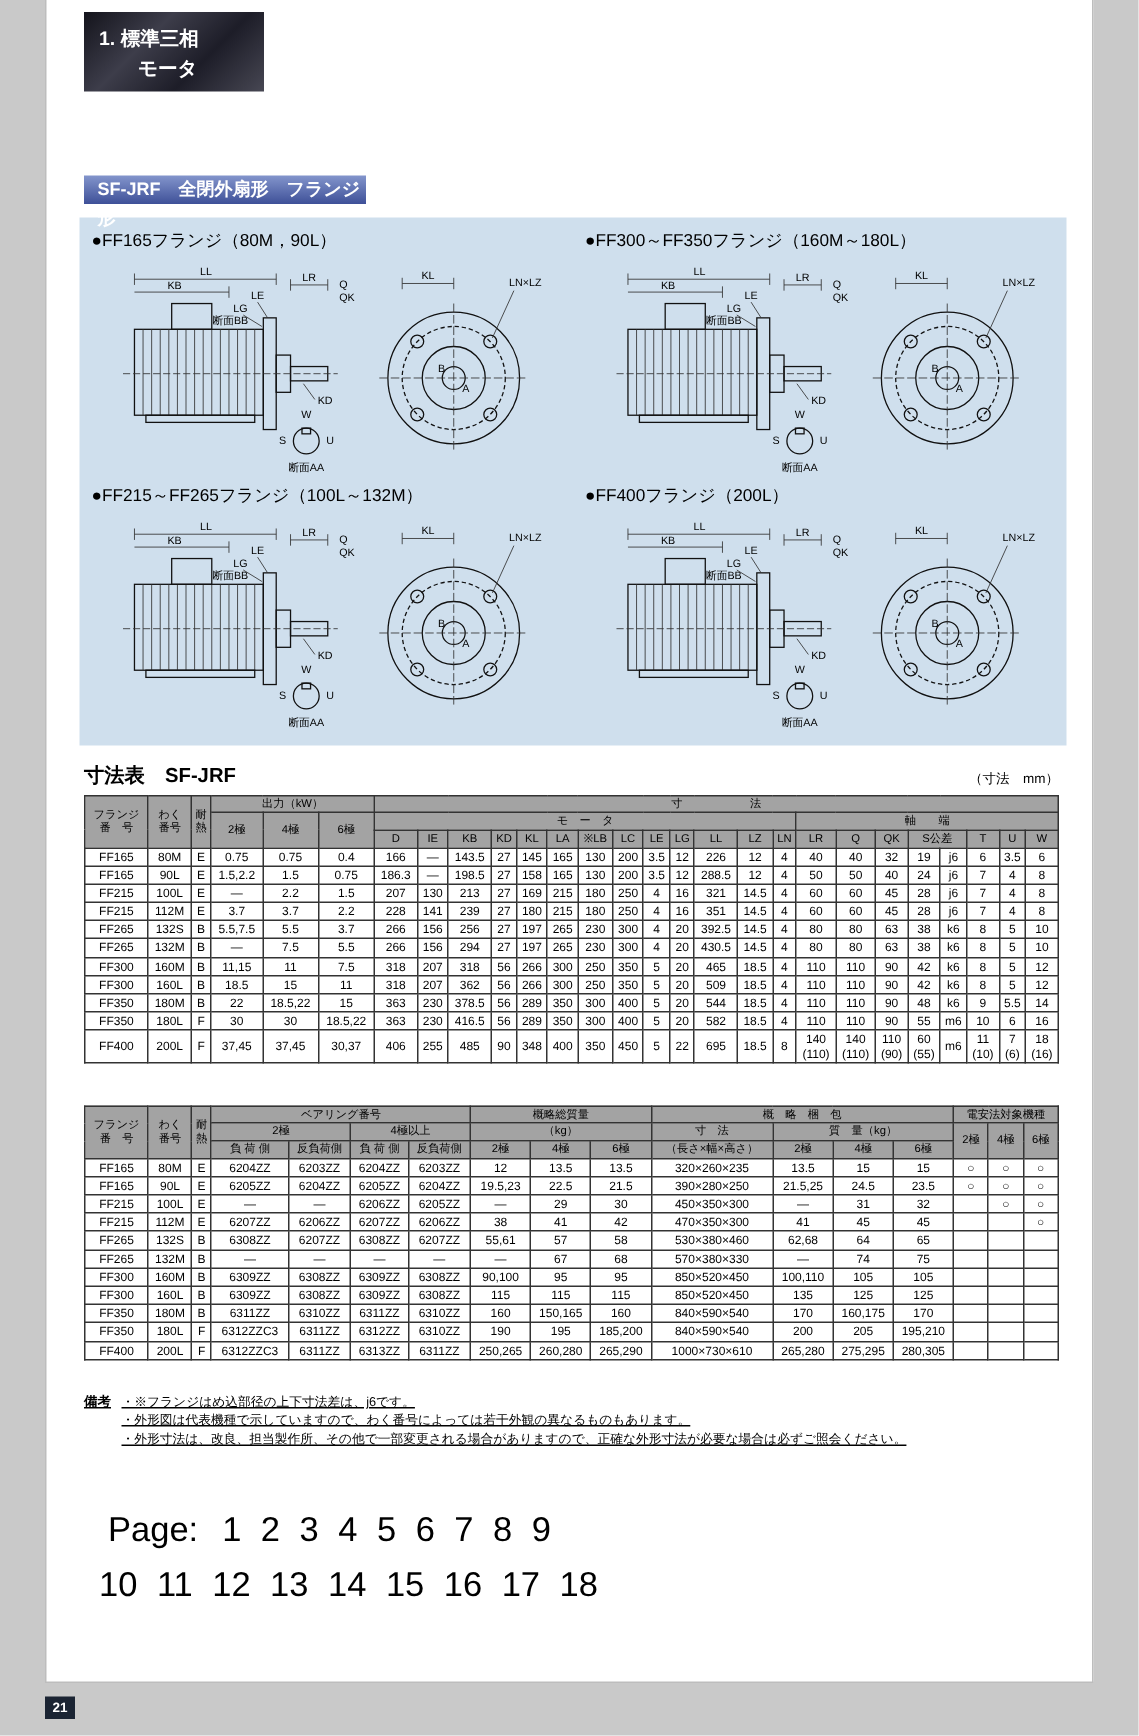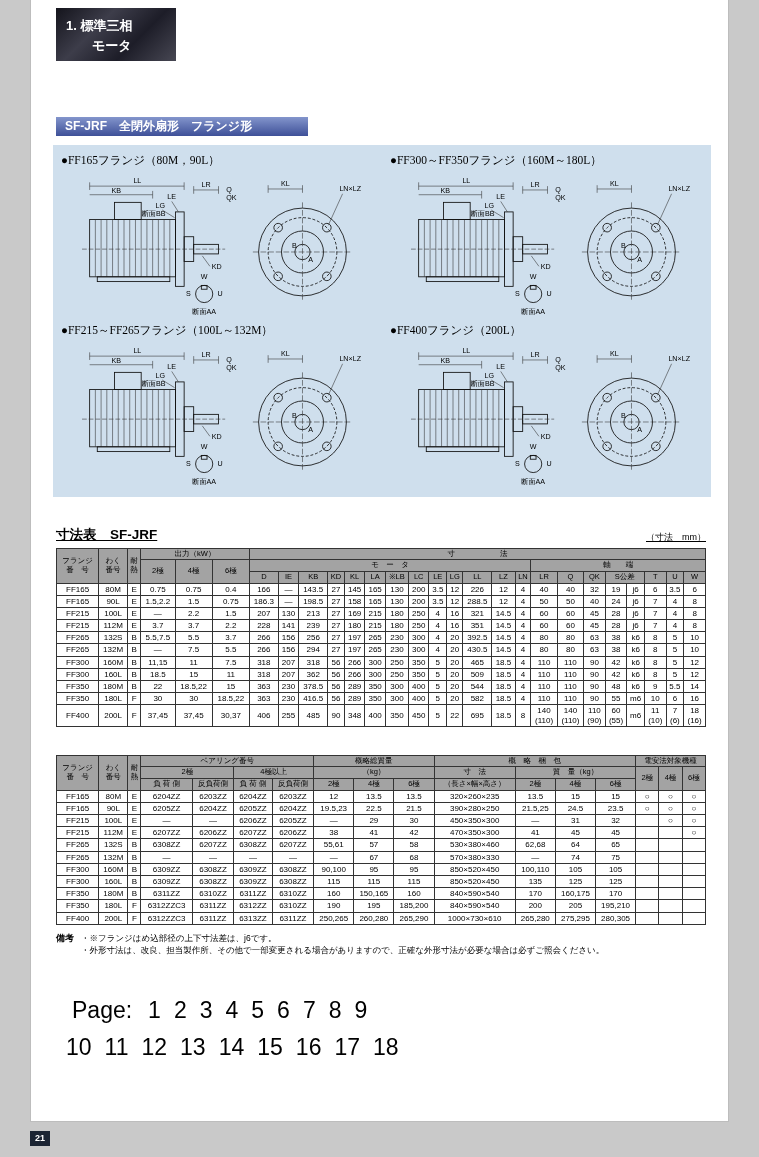--- a/index.html
+++ b/index.html
@@ -4,39 +4,39 @@
 <style>
   *{box-sizing:border-box;margin:0;padding:0;}
   html,body{width:759px;height:1157px;}
   body{background:#c9c9c9;font-family:"Liberation Sans",sans-serif;position:relative;overflow:hidden;}
   .page{position:absolute;left:30px;top:0;width:699px;height:1122px;background:#fff;
         border:1px solid #bdbdbd;border-top:none;padding:117px 24px 0 25px;}
   .corner-badge{position:absolute;left:25px;top:8px;width:120px;height:53px;
         background:linear-gradient(135deg,#14141c 0%,#3d3d4a 35%,#1d1d28 65%,#474753 100%);
         color:#fff;padding:8px 0 0 10px;font-size:13px;font-weight:bold;line-height:1.5;}
   .corner-badge .l2{padding-left:26px;}
-  .section-title{width:252px;height:19px;background:linear-gradient(180deg,#8coded,#3e5098);
+  .section-title{width:188px;height:19px;background:linear-gradient(180deg,#8coded,#3e5098);
         background:linear-gradient(180deg,#8395cc,#3e5098);
         color:#fff;font-weight:bold;font-size:12px;line-height:19px;padding-left:9px;}
   .draw-panel{width:658px;background:#cfdfed;margin:9px 0 0 -3px;padding:4px 0 8px 0;}
   .draw-grid{display:grid;grid-template-columns:1fr 1fr;}
   .draw-cell{padding:4px 6px 0 8px;}
-  .draw-title{font-size:11.5px;color:#000;font-family:Liberation Serif, serif;}
+  .draw-title{font-size:11.5px;color:#000;}
   .motor-svg{width:100%;height:auto;display:block;}
-  .caption-row{display:flex;justify-content:space-between;align-items:flex-end;margin-top:29px;width:650px;text-decoration:underline;}
+  .caption-row{display:flex;justify-content:space-between;align-items:flex-end;margin-top:11px;width:650px;}
   .caption-title{font-size:13.5px;font-weight:bold;}
   .caption-unit{font-size:9px;}
   table{border-collapse:collapse;width:650px;}
   th,td{border:1px solid #333;text-align:center;font-weight:normal;padding:1px;line-height:1.15;
         white-space:pre-line;color:#000;}
   th{font-size:7.5px;background:#a3a3a3;}
   td{font-size:8px;}
   #dim-table{margin-top:4px;}
   #bearing-table{margin-top:28px;}
-  .remarks{margin-top:7px;font-size:8.5px;display:flex;width:660px;}
+  .remarks{margin-top:21px;font-size:8.5px;display:flex;width:660px;text-decoration:underline;}
   .remarks-label{font-weight:bold;margin-right:7px;font-size:9px;white-space:nowrap;}
   .remark-item{line-height:1.5;}
   .pager{margin:40px 0 0 16px;font-size:23px;color:#000;}
   .pglabel{margin-right:16px;}
   .pglink{margin-right:13px;cursor:pointer;}
   .pager-row2{margin:10px 0 0 10px;font-size:23px;}
   .page-num-badge{position:absolute;left:30px;top:1131px;width:20px;height:15px;background:#1b2433;
         color:#fff;font-size:9px;font-weight:bold;text-align:center;line-height:15px;}
 </style>
 </head>
@@ -961,20 +961,21 @@
           <td></td>
           <td></td>
         </tr>
       </tbody>
   </table>
 
   <div class="remarks">
     <span class="remarks-label">備考</span>
     <div id="remarks-list">
         <div class="remark-item">・※フランジはめ込部径の上下寸法差は、j6です。</div>
+        <div class="remark-item">・外形図は代表機種で示していますので、わく番号によっては若干外観の異なるものもあります。</div>
         <div class="remark-item">・外形寸法は、改良、担当製作所、その他で一部変更される場合がありますので、正確な外形寸法が必要な場合は必ずご照会ください。</div>
       </div>
   </div>
 
   <div class="pager">
     <span class="pglabel">Page:</span><span id="pager1"><span class="pglink">1</span><span class="pglink">2</span><span class="pglink">3</span><span class="pglink">4</span><span class="pglink">5</span><span class="pglink">6</span><span class="pglink">7</span><span class="pglink">8</span><span class="pglink">9</span></span>
   </div>
   <div class="pager-row2"><span id="pager2"><span class="pglink">10</span><span class="pglink">11</span><span class="pglink">12</span><span class="pglink">13</span><span class="pglink">14</span><span class="pglink">15</span><span class="pglink">16</span><span class="pglink">17</span><span class="pglink">18</span></span></div>
 
 </div>

